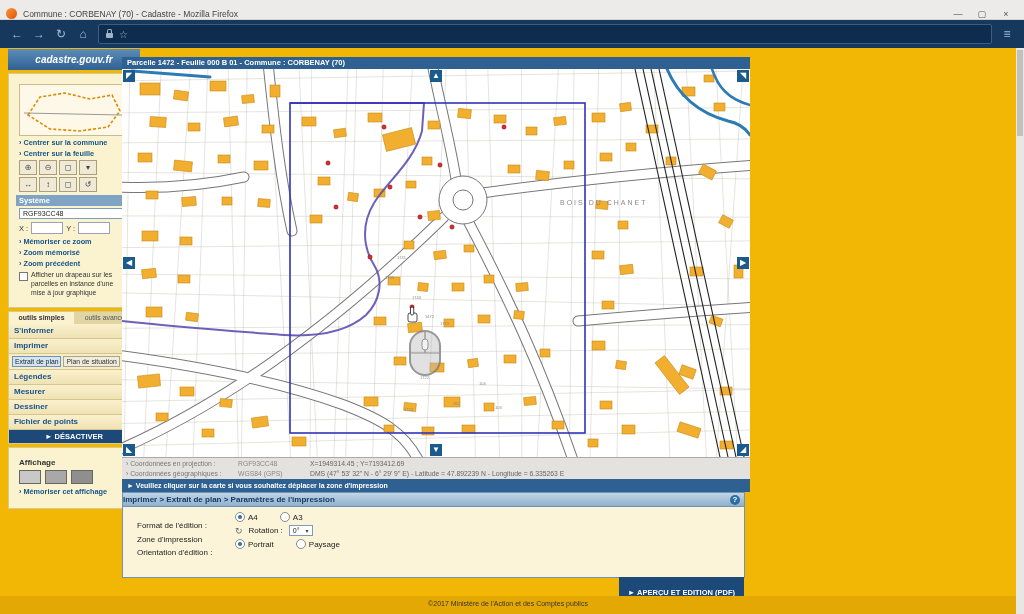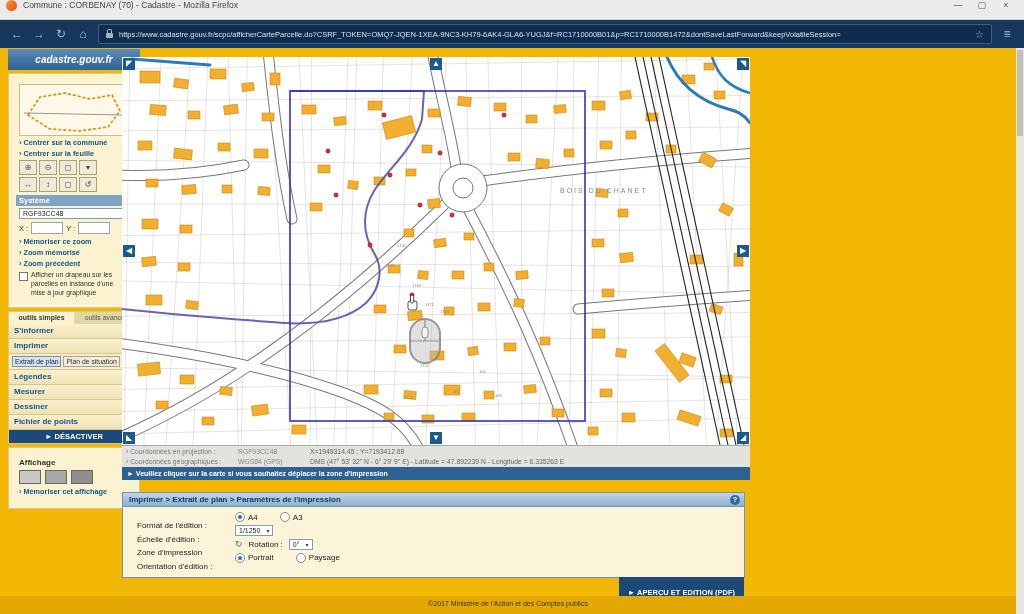--- a/index.html
+++ b/index.html
@@ -1,21 +1,21 @@
 <!DOCTYPE html>
 <html><head>
 <meta charset="utf-8">
 <style>
   html,body{margin:0;padding:0;}
   body{width:1024px;height:614px;overflow:hidden;position:relative;
        font-family:"Liberation Sans",sans-serif;background:#F2B705;}
 
   
   #titlebar{position:absolute;left:0;top:0;width:1024px;height:20px;background:#ECEBE9;
-            border-bottom:1px solid #D5D3D0;display:flex;align-items:flex-start;padding:0 6px;box-sizing:border-box;gap:6px;}
+            border-bottom:1px solid #D5D3D0;display:flex;align-items:flex-end;padding:0 6px;box-sizing:border-box;gap:6px;}
   .ff-icon{width:11px;height:11px;border-radius:50%;background:linear-gradient(135deg,#F79838,#E2540A);flex:0 0 auto;}
   #titlebar .wtitle{font-size:8.5px;color:#444;white-space:nowrap;}
   #titlebar .wctrls{margin-left:auto;display:flex;}
   #titlebar .wctrls span{width:24px;text-align:center;font-size:9px;color:#555;cursor:default;}
 
   #navbar{position:absolute;left:0;top:20px;width:1024px;height:28px;background:#16385C;
           display:flex;align-items:center;gap:8px;padding:0 10px;box-sizing:border-box;}
   .navglyph{color:#A9BDD2;font-size:12px;width:14px;text-align:center;flex:0 0 auto;}
   #urlbar{flex:1;height:18px;background:#0D2C4E;border:1px solid #3A5E84;border-radius:2px;
           display:flex;align-items:center;gap:6px;padding:0 7px;min-width:0;}
@@ -95,21 +95,21 @@
   .coords .clab{width:112px;}
   .coords .csys{width:72px;color:#888;}
   .coords .cval{color:#666;}
   .notice{height:13px;background:#2E6191;color:#fff;font-size:7px;font-weight:bold;
           line-height:13px;padding-left:5px;}
 
   
   #printpanel{position:absolute;left:122px;top:444px;width:623px;}
   .pp-header{height:14px;background:linear-gradient(#C2D6E7,#8FB0CC);border:1px solid #6E93B5;
              border-bottom:none;display:flex;align-items:center;box-sizing:border-box;}
-  .pp-title{font-size:8px;font-weight:bold;color:#123A66;padding-left:6px;}
+  .pp-title{font-size:8px;font-weight:bold;color:#123A66;}
   .help{margin-left:auto;margin-right:4px;width:10px;height:10px;border-radius:50%;background:#2E6DA4;
         color:#fff;font-size:8px;line-height:10px;text-align:center;font-weight:bold;cursor:pointer;}
   .pp-body{position:relative;height:72px;background:#FCF4D8;border:1px solid #6E93B5;
            padding:5px 0 0 14px;box-sizing:border-box;font-size:8px;color:#222;}
   .prow{display:flex;align-items:center;margin-bottom:3.5px;gap:6px;height:10px;}
   .plab{display:inline-block;width:92px;flex:0 0 auto;margin-top:17px;}
   .plab.auto{width:auto;}
   .rgroup{display:inline-flex;gap:22px;align-items:center;}
   .ropt{display:inline-flex;align-items:center;gap:3px;cursor:pointer;}
   .rdot{position:relative;width:8px;height:8px;border-radius:50%;background:#fff;border:1px solid #8A8A8A;display:inline-block;}
@@ -135,21 +135,20 @@
   </span>
 </div>
 
 <div id="navbar">
   <span class="navglyph">←</span>
   <span class="navglyph">→</span>
   <span class="navglyph">↻</span>
   <span class="navglyph">⌂</span>
   <div id="urlbar">
     <span class="lock"></span>
-    <span class="url">https://www.cadastre.gouv.fr/scpc/afficherCarteParcelle.do?CSRF_TOKEN=OMQ7-JQEN-1XEA-9NC3-KH79-6AK4-GLA6-YUGJ&amp;f=RC1710000B01&amp;p=RC1710000B1472&amp;dontSaveLastForward&amp;keepVolatileSession=</span>
     <span class="star">☆</span>
   </div>
   <span class="navglyph">≡</span>
 </div>
 
 <div id="page">
 
   <div id="sidebar">
     <div class="logo">cadastre.gouv.fr</div>
 
@@ -215,20 +214,21 @@
       <div class="swrow">
         <span class="swatch sw1"></span>
         <span class="swatch sw2"></span>
         <span class="swatch sw3"></span>
       </div>
       <a class="sblink">› Mémoriser cet affichage</a>
     </div>
   </div>
 
   <div id="mapbox">
+    <div class="map-header">Parcelle 1472 - Feuille 000 B 01 - Commune : CORBENAY (70)</div>
     <div class="map-view">
       <svg width="628" height="388" viewBox="0 0 628 388">
         <g class="mesh">
             <line x1="7.802420327439904" y1="-2" x2="2.1394190788269043" y2="390"></line>
             <line x1="39.213504791259766" y1="-2" x2="21.701507568359375" y2="390"></line>
             <line x1="68.45369958877563" y1="-2" x2="43.772818088531494" y2="390"></line>
             <line x1="85.91081458330154" y1="-2" x2="70.97128051519394" y2="390"></line>
             <line x1="106.19153064489365" y1="-2" x2="116.44557040929794" y2="390"></line>
             <line x1="125.1608464717865" y1="-2" x2="119.32663744688034" y2="390"></line>
             <line x1="147.05742686986923" y1="-2" x2="168.740414083004" y2="390"></line>
@@ -478,27 +478,20 @@
               <span class="rdot on"></span>
               <span>A4</span>
             </span>
             <span class="ropt">
               <span class="rdot"></span>
               <span>A3</span>
             </span>
           </span>
       </div>
       <div class="prow">
-        <span class="plab">Échelle d'édition :</span>
-        <span class="sel">
-          <span>1/1250</span>
-          <span class="arr">▾</span>
-        </span>
-      </div>
-      <div class="prow">
         <span class="plab">Zone d'impression</span>
         <span class="roticon">↻</span>
         <span>Rotation :</span>
         <span class="sel">
           <span>0°</span>
           <span class="arr">▾</span>
         </span>
       </div>
       <div class="prow">
         <span class="plab">Orientation d'édition :</span>

